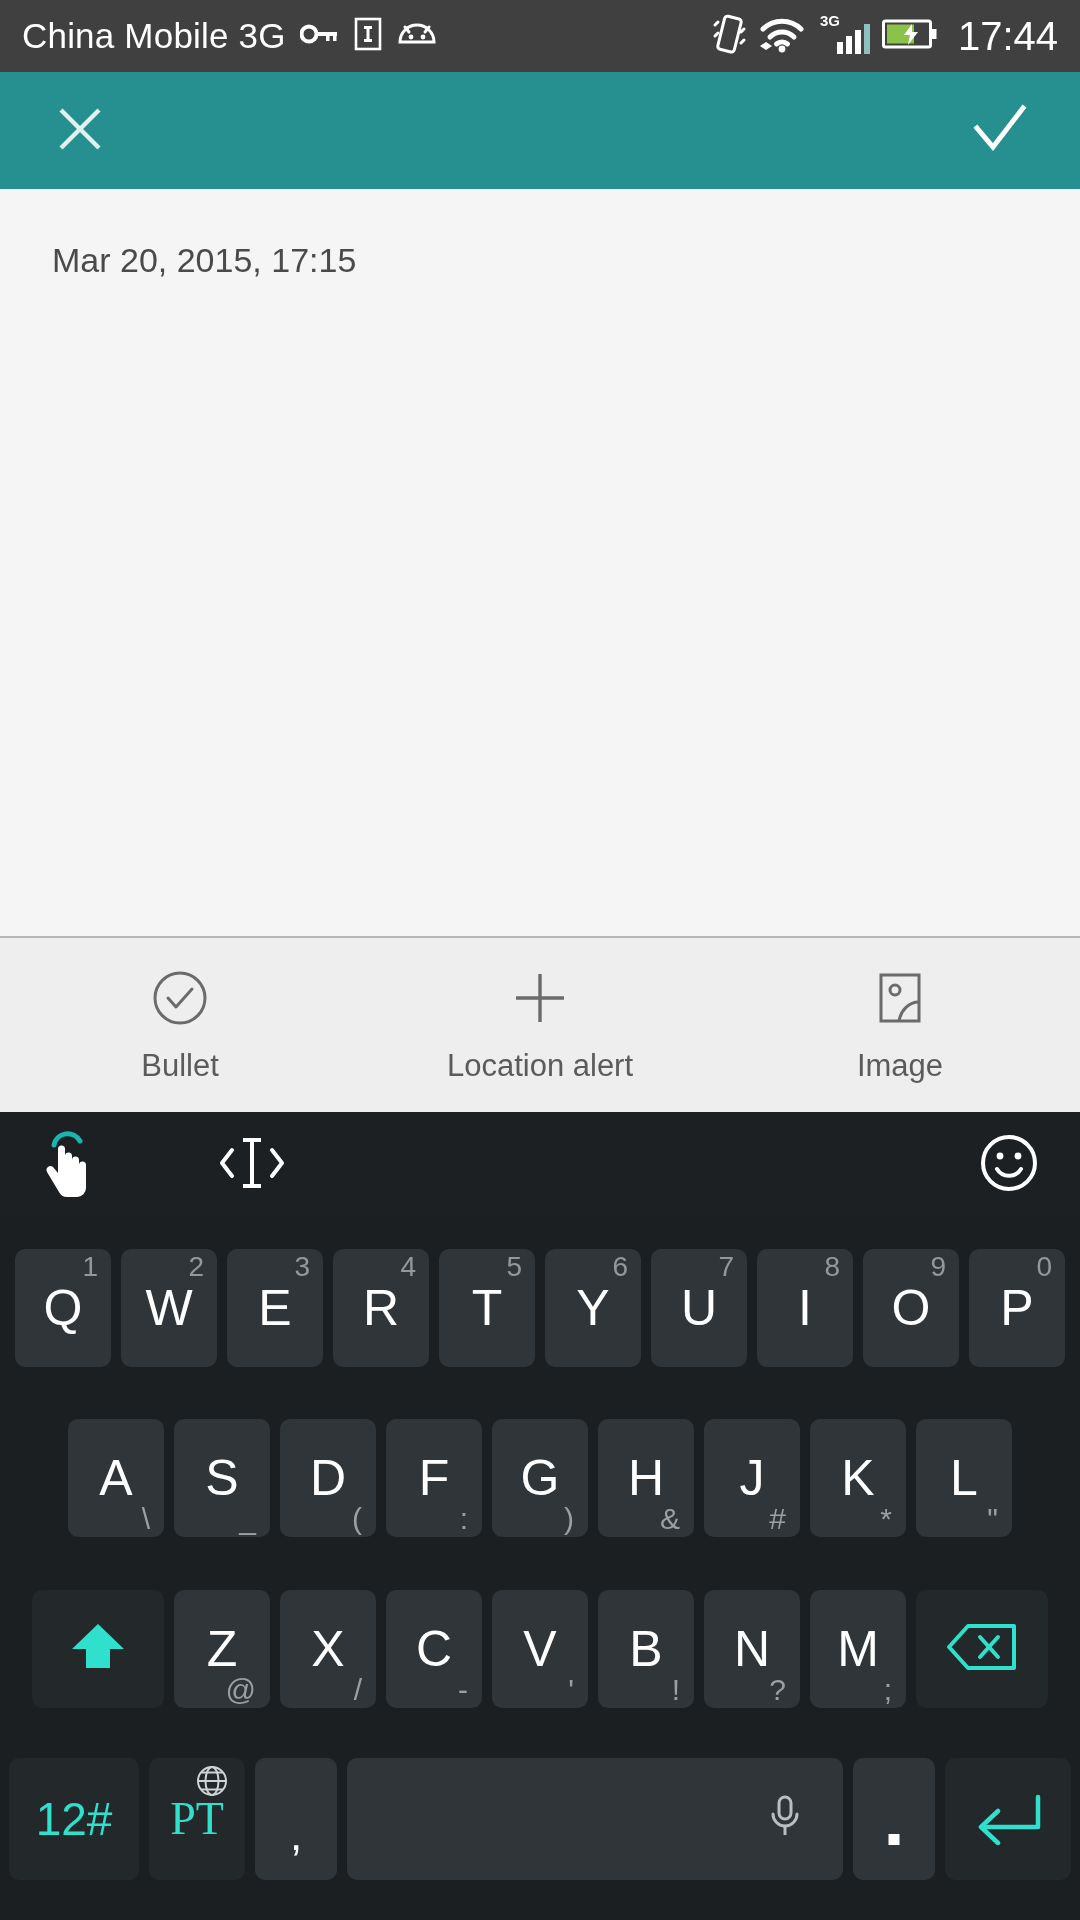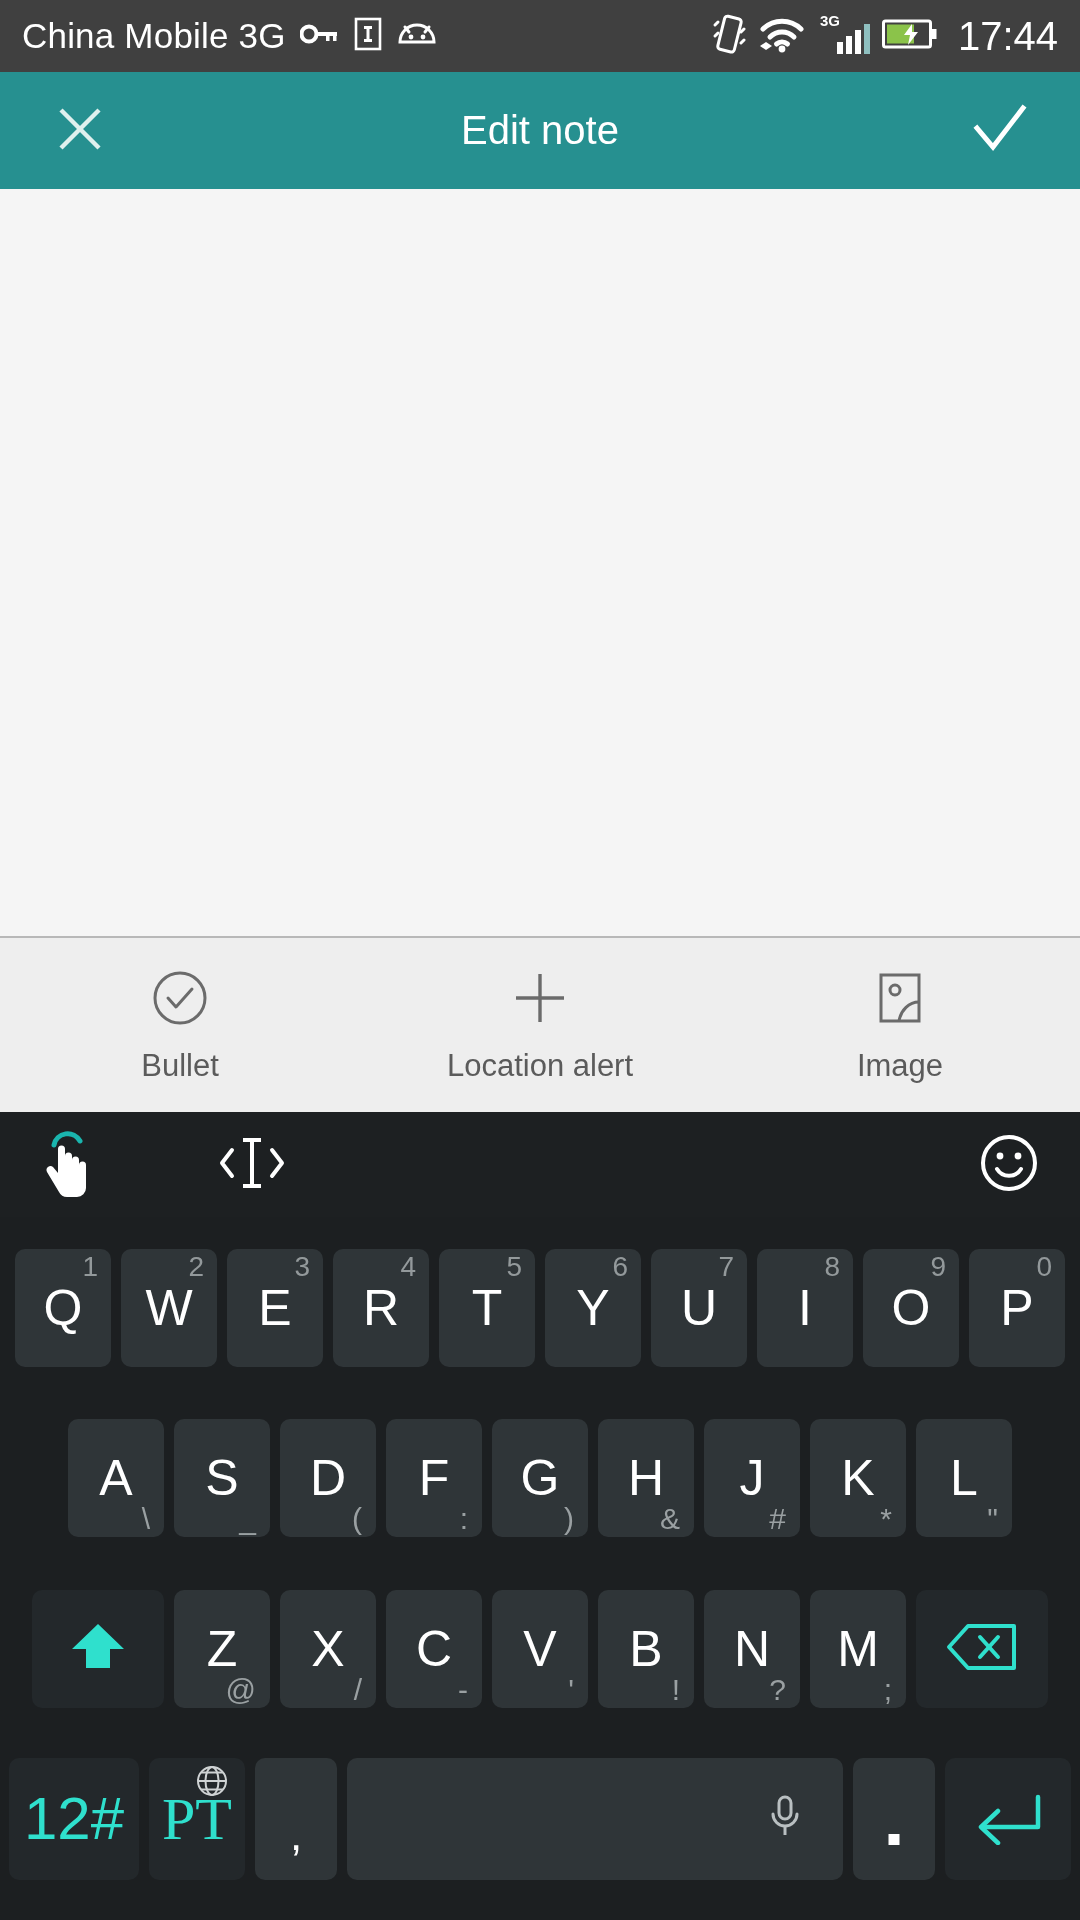--- a/index.html
+++ b/index.html
@@ -84,21 +84,21 @@
   .kb-row { display:flex; align-items:center; justify-content:center; flex:1 1 0; padding:0 4px; }
 
   .key {
     background:#2f3538; border-radius:10px;
     position:relative; cursor:pointer;
     display:flex; align-items:center; justify-content:center;
     height:118px; margin:0 5px; flex:0 0 auto;
   }
   .key.dark { background:#23282b; }
   .key-main { font-size:50px; color:#ffffff; font-weight:300; line-height:1; }
-  .key-main.teal { color:#2fe0cd; font-size:60px; }
+  .key-main.teal { color:#2fe0cd; font-size:46px; }
   .key-sup {
     position:absolute; top:4px; right:13px;
     font-size:28px; color:#93999b; font-weight:300; line-height:1;
   }
   .key-sub {
     position:absolute; bottom:3px; right:14px;
     font-size:30px; color:#9aa0a2; font-weight:300; line-height:1;
   }
 
   
@@ -199,31 +199,31 @@
 
 <div id="app-bar">
   <div class="appbar-btn">
     <span>
       <svg width="54" height="54" viewBox="0 0 54 54">
           <line x1="8" y1="8" x2="46" y2="46" stroke="#dff0ee" stroke-width="4.5"></line>
           <line x1="46" y1="8" x2="8" y2="46" stroke="#dff0ee" stroke-width="4.5"></line>
         </svg>
     </span>
   </div>
-  <div id="app-title">Edit note</div>
   <div class="appbar-btn" id="save-note-button">
     <span>
       <svg width="58" height="54" viewBox="0 0 58 54">
           <polyline points="6,26 22,45 52,6" fill="none" stroke="#ffffff" stroke-width="5" stroke-linecap="square"></polyline>
         </svg>
     </span>
   </div>
 </div>
 
 <div id="note-body">
+  <div id="note-date">Mar 20, 2015, 17:15</div>
   <div id="note-text"></div>
 </div>
 
 <div id="note-toolbar">
   <div class="tool-item">
     <span class="tool-icon">
       <svg width="58" height="58" viewBox="0 0 58 58">
           <circle cx="29" cy="29" r="25" fill="none" stroke="#6b6b6b" stroke-width="3"></circle>
           <polyline points="17,29 25,38 41,20" fill="none" stroke="#6b6b6b" stroke-width="3" stroke-linecap="round" stroke-linejoin="round"></polyline>
         </svg>

